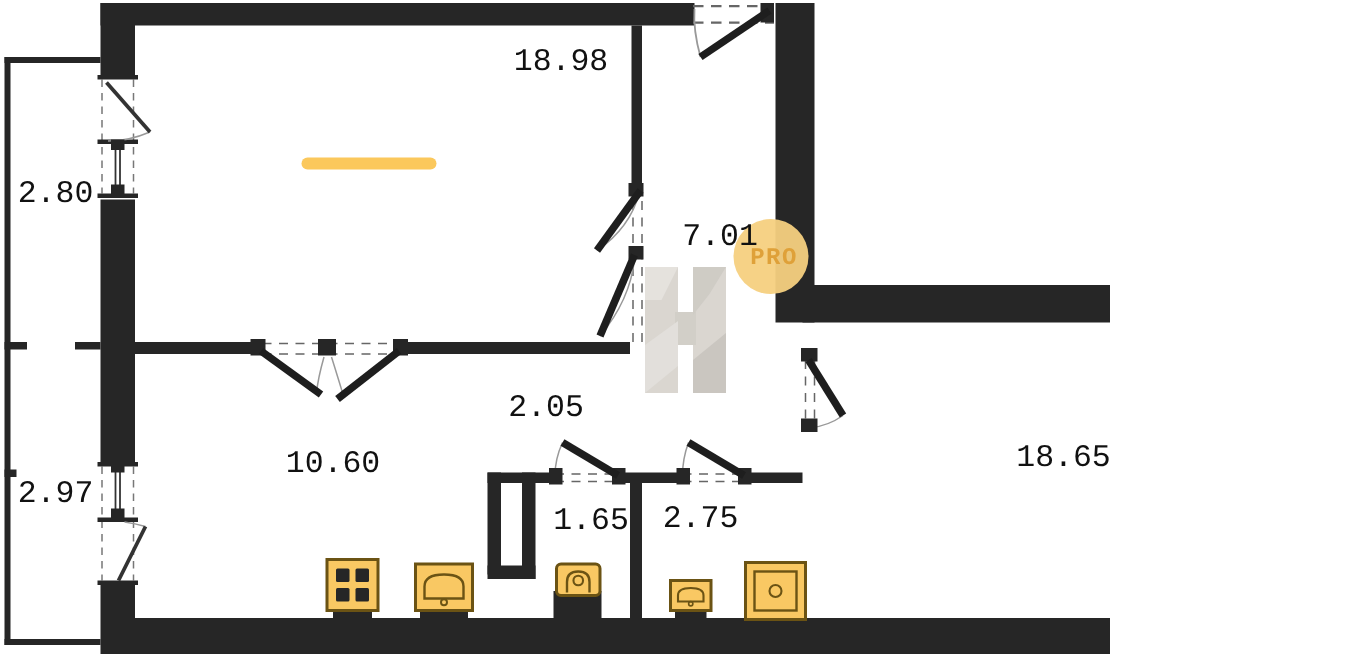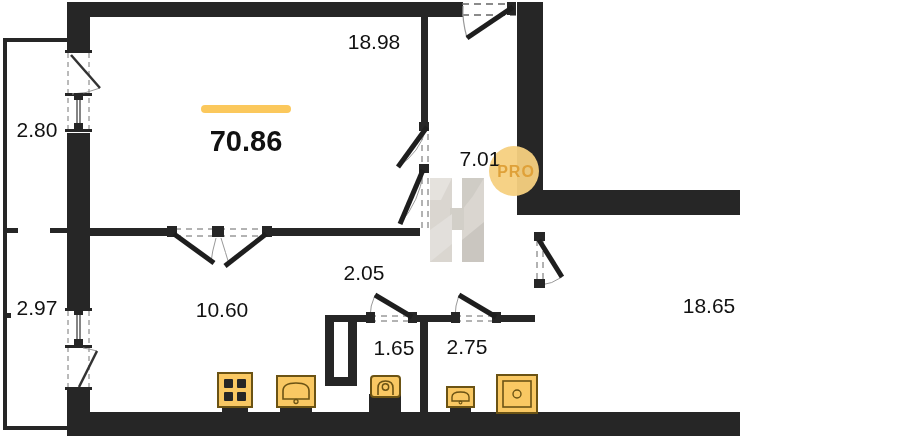--- a/index.html
+++ b/index.html
@@ -1,17 +1,17 @@
 <!DOCTYPE html>
 <html><head>
 <meta charset="utf-8">
 <style>
   html,body{margin:0;padding:0;background:#ffffff;}
   #plan{position:relative;width:740px;height:438px;background:#ffffff;overflow:hidden;
-        font-family:Liberation Sans, sans-serif;}
+        font-family:Liberation Mono, monospace;}
   #plan svg{position:absolute;left:0;top:0;}
   .room-label{position:absolute;transform:translate(-50%,-50%);font-size:21px;color:#111;
               white-space:nowrap;letter-spacing:0px;}
   .total-label{position:absolute;transform:translate(-50%,-50%);font-size:29px;font-weight:bold;
                color:#111;white-space:nowrap;}
   .total-bar{position:absolute;width:90px;height:8px;border-radius:4px;}
   .pro-text{position:absolute;transform:translate(-50%,-50%);font-size:16px;font-weight:bold;
             letter-spacing:1px;}
 </style>
 </head>
@@ -193,24 +193,23 @@
     <rect x="503" y="381" width="28" height="26" fill="none" stroke="#6b5314" stroke-width="1.6"></rect>
     <circle cx="517" cy="394" r="4" fill="none" stroke="#6b5314" stroke-width="1.4"></circle>
   </g>
 
   <circle cx="514" cy="171" r="25" fill="#F5D080" opacity="0.95"></circle>
 </svg>
 
   <div class="room-label" style="left:374px;top:42px;">18.98</div>
   <div class="room-label" style="left:480px;top:159px;">7.01</div>
   <div class="room-label" style="left:37px;top:130px;text-align:center;">2.80</div>
-  <div class="room-label" style="left:37px;top:308px;">2.97</div>
+  <div class="room-label" style="left:37px;top:330px;">2.97</div>
   <div class="room-label" style="left:222px;top:310px;">10.60</div>
   <div class="room-label" style="left:364px;top:273px;">2.05</div>
   <div class="room-label" style="left:394px;top:348px;">1.65</div>
   <div class="room-label" style="left:467px;top:347px;">2.75</div>
   <div class="room-label" style="left:709px;top:306px;text-align:right;">18.65</div>
 
   <div class="total-bar" style="left:201px;top:105px;background:#FBC85C;"></div>
-  <div class="total-label" style="left:246px;top:141px;">70.86</div>
 
   <div class="pro-text" style="left:516px;top:172px;color:#DFA139;">PRO</div>
 </div>
 
 </body></html>

